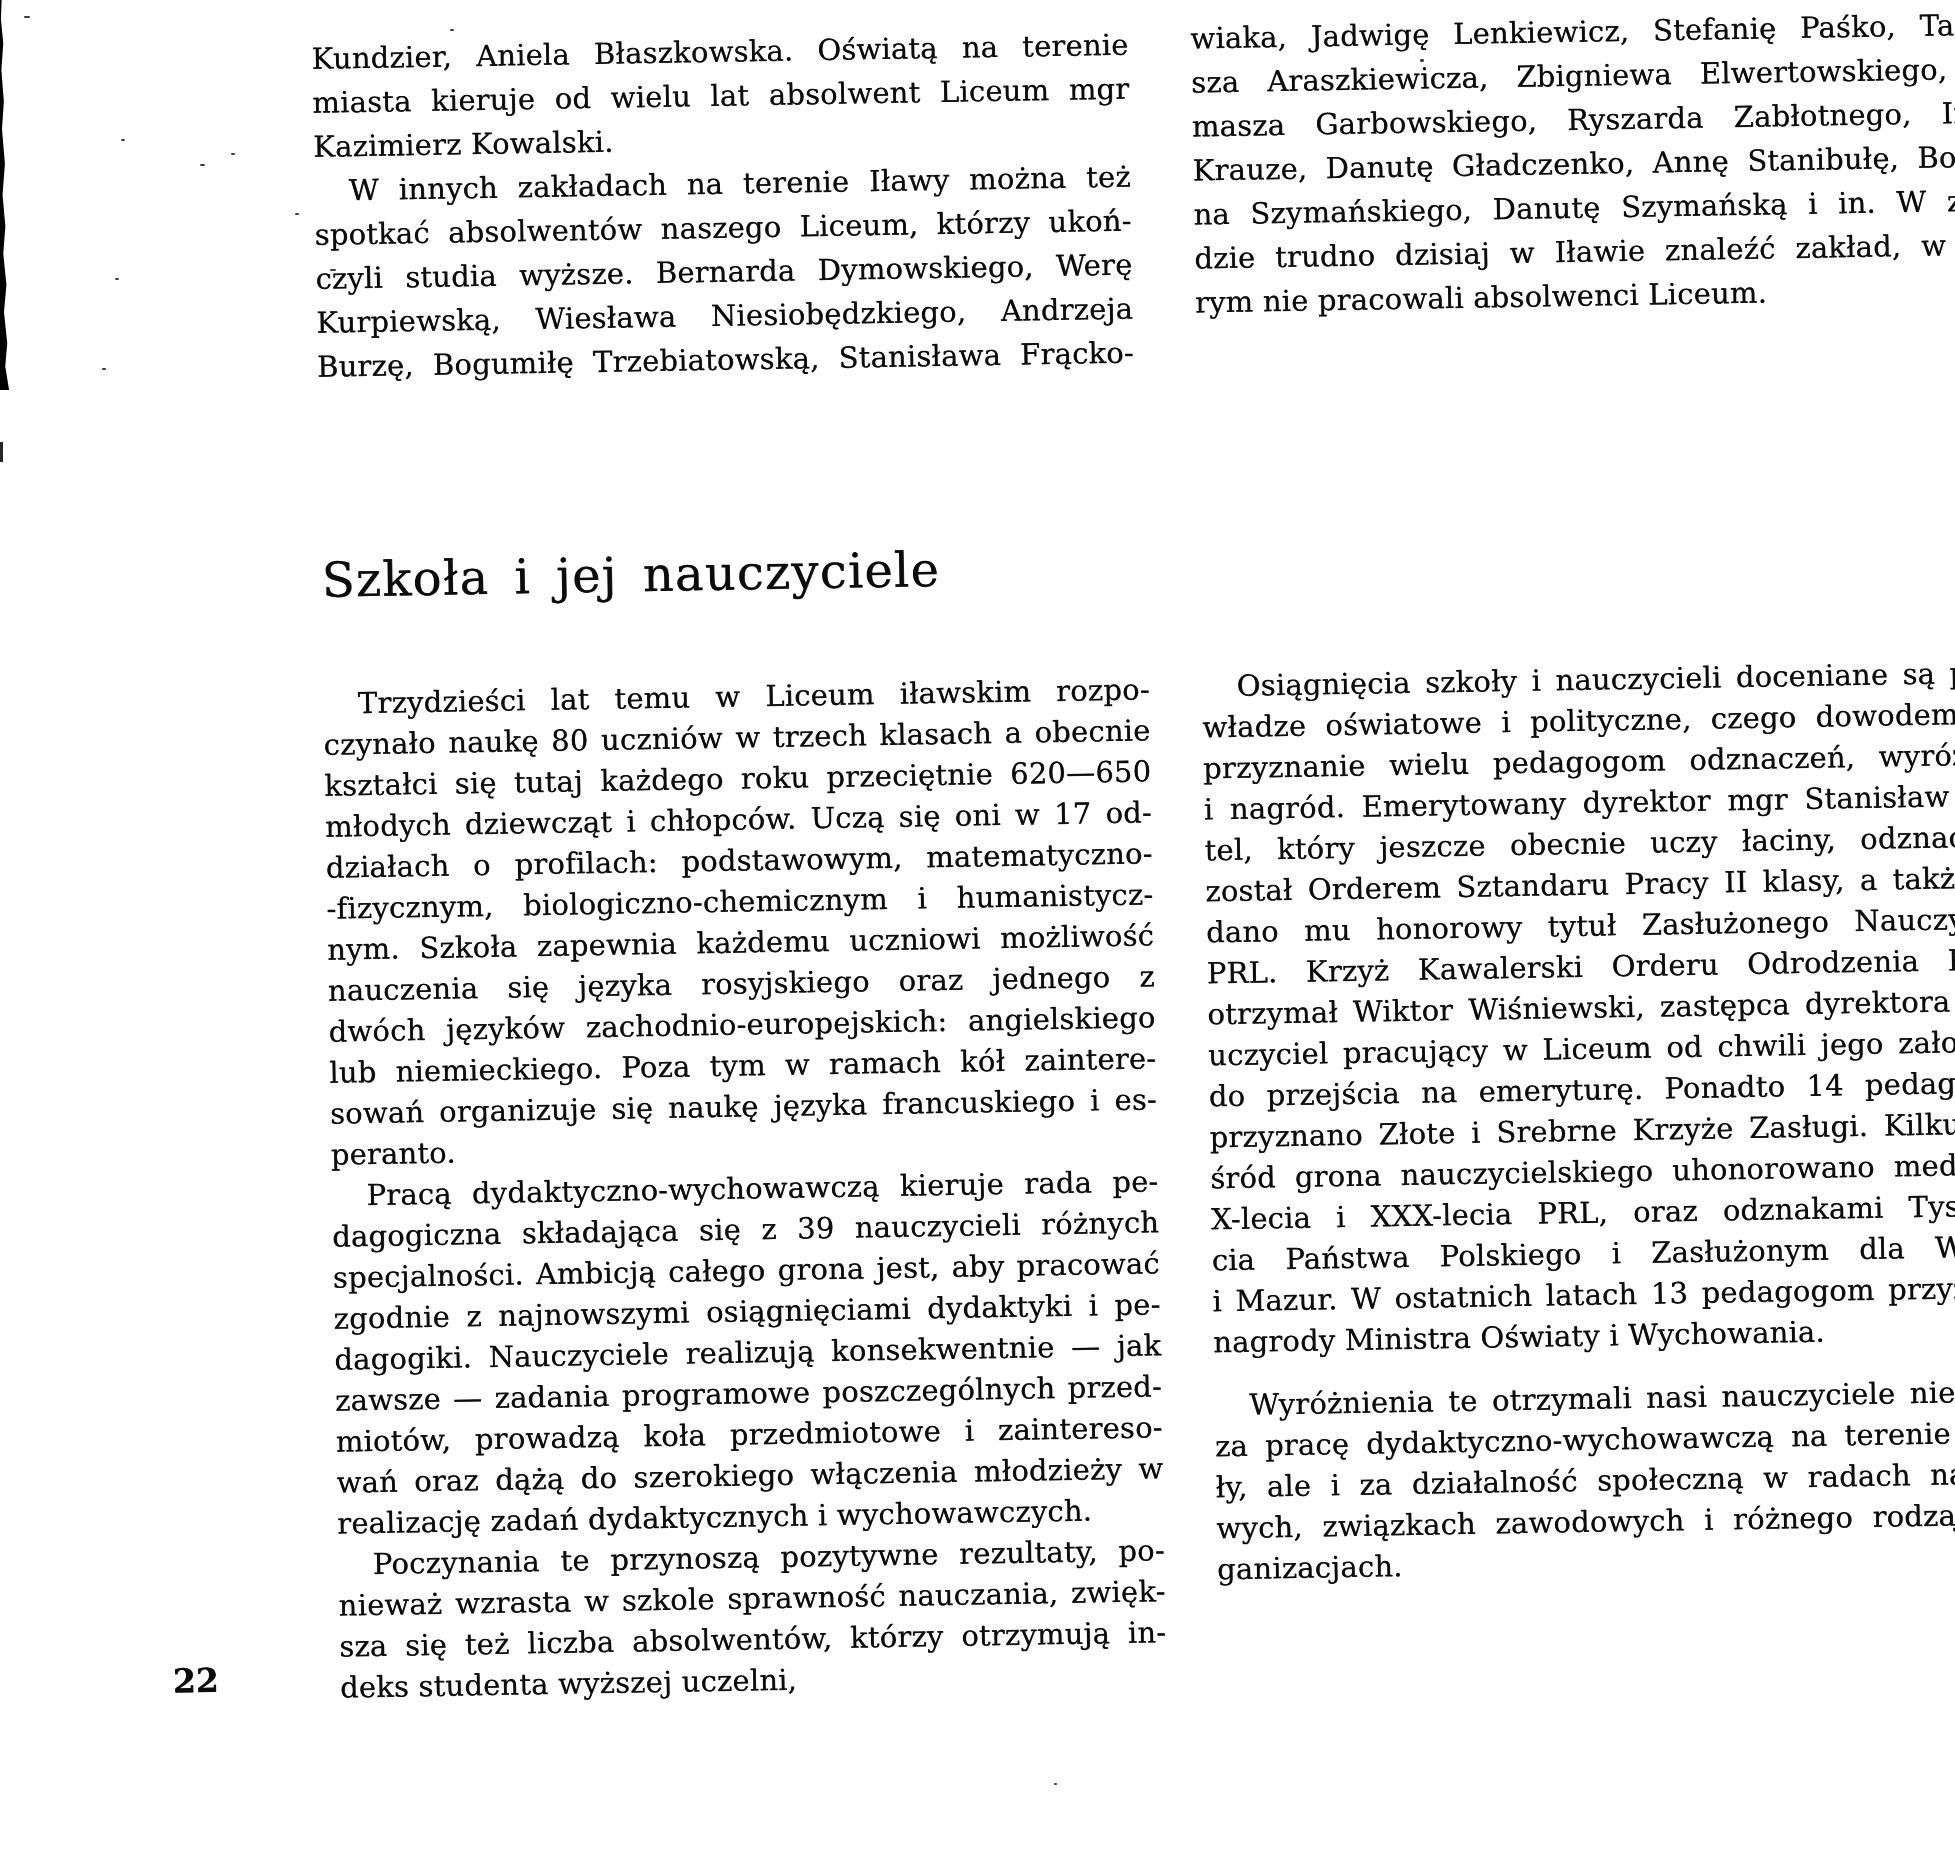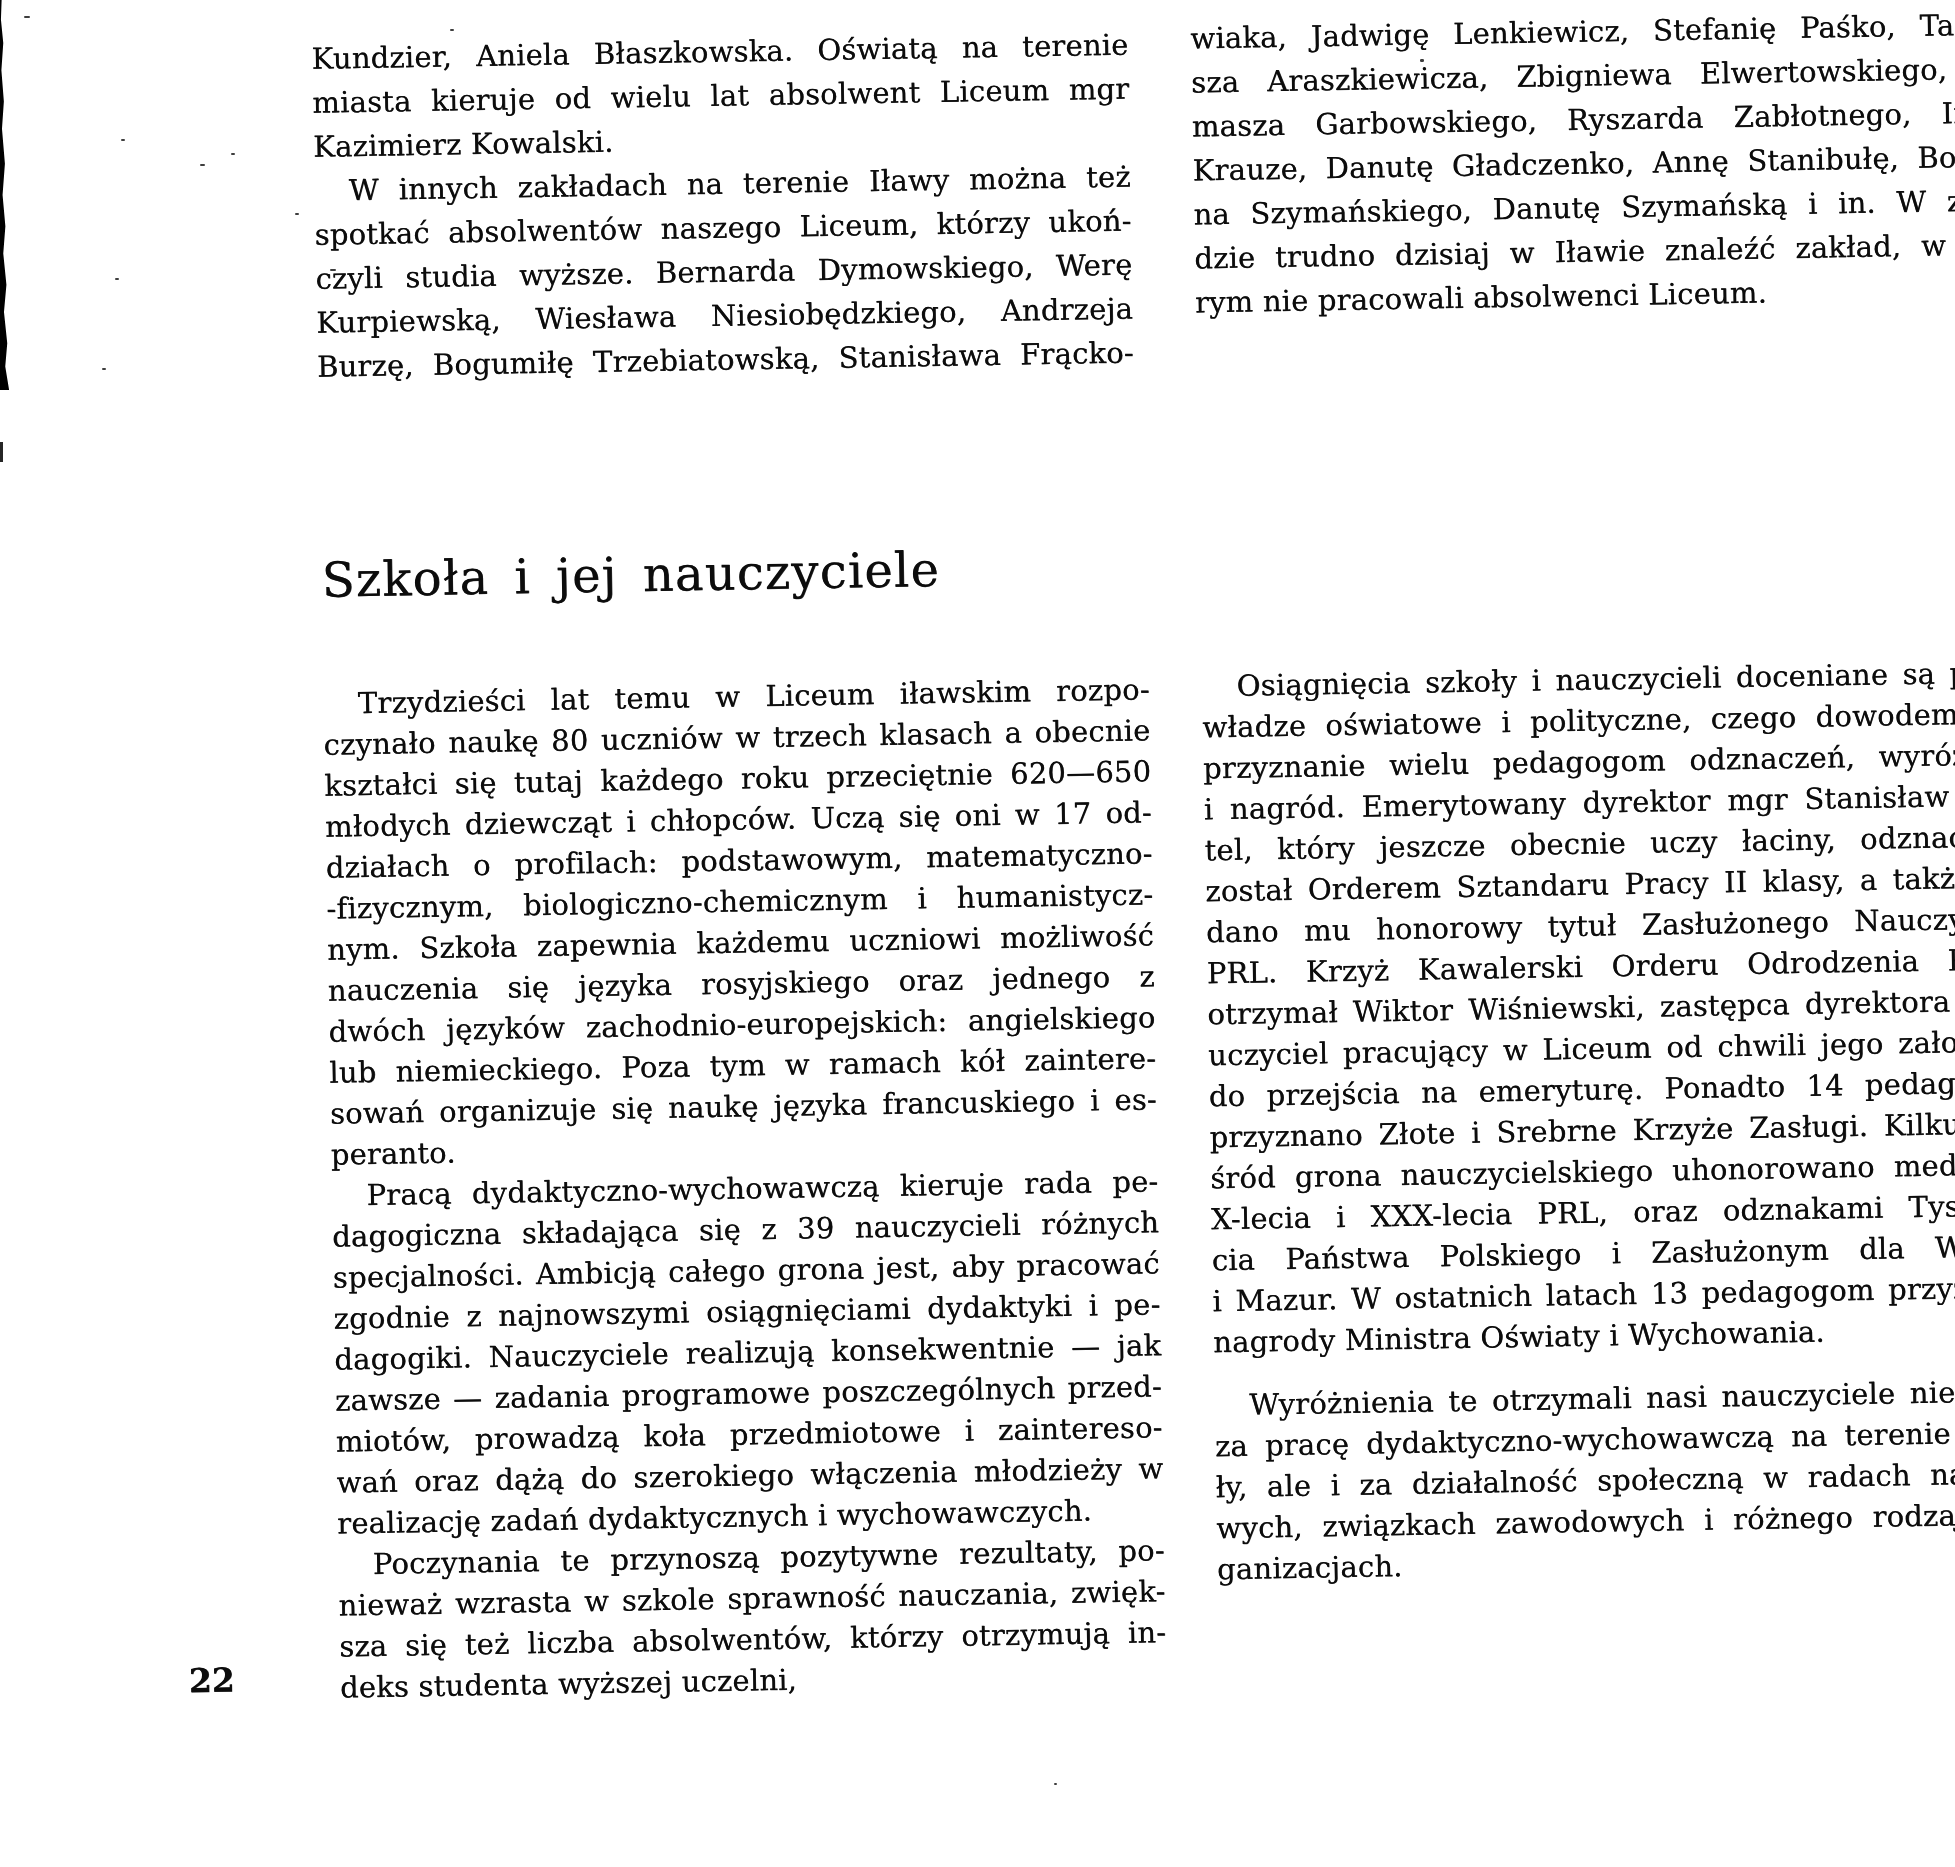--- a/index.html
+++ b/index.html
@@ -44,21 +44,21 @@
     top: 539px;
     margin: 0;
     font-size: 48px;
     font-weight: normal;
     letter-spacing: 1.2px;
     word-spacing: 8.6px;
     text-shadow: 0.4px 0.2px 0.3px rgba(12,12,12,0.8);
   }
   #page-number {
     position: absolute;
-    left: 176px;
+    left: 160px;
     top: 1646px;
     font-size: 33px;
     font-weight: bold;
     text-shadow: 0.3px 0.2px 0.3px rgba(12,12,12,0.8);
   }
 
   
   .edge-strip { position: absolute; background: #000; }
   #left-strip {
     left: 0; top: 3778; width: 11.7px; height: 390px;

